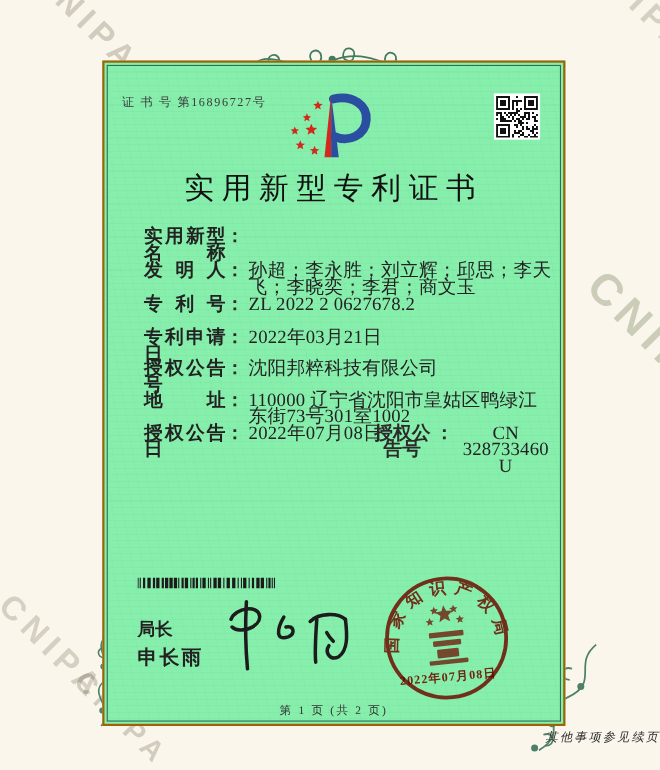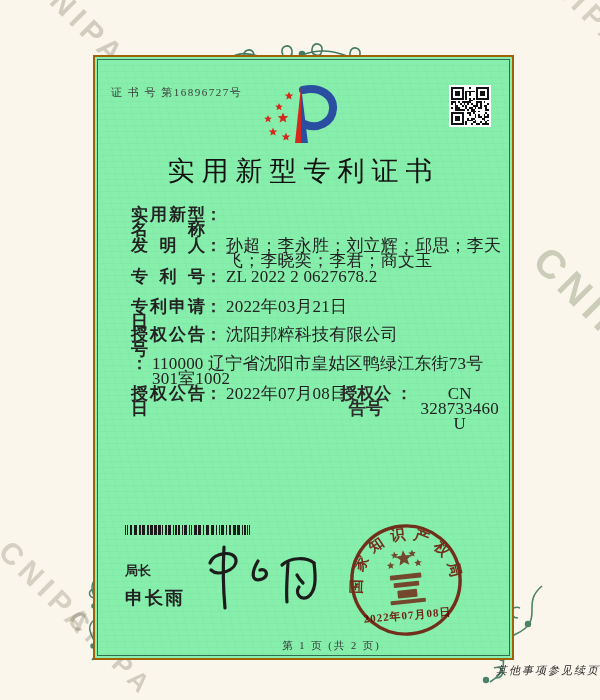--- a/index.html
+++ b/index.html
@@ -29,27 +29,27 @@
   .title{left:0;top:96px;width:100%;text-align:center;font-size:27px;font-weight:normal;letter-spacing:7px;color:#111;}
   .frow{left:36px;width:372px;display:flex;font-size:17px;line-height:15px;}
   .flabel{display:inline-block;width:74px;font-weight:600;text-align:justify;text-align-last:justify;color:#222;flex:none;}
   .fcolon{font-weight:600;flex:none;}
   .fvalue{margin-left:4px;font-weight:500;color:#222;letter-spacing:.2px;}
   .pair2{position:absolute;left:205px;top:0;display:flex;text-align:center;}
   .paras{left:26px;top:352px;width:376px;font-size:11.2px;font-style:italic;line-height:16.5px;
          color:#333;text-align:justify;letter-spacing:.3px;}
   .paras p{margin:0;text-indent:2em;}
   .barcode{left:30px;top:468px;width:128px;height:10px;}
-  .director-label{left:30px;top:505px;font-size:13px;font-weight:600;font-family:"Liberation Sans","DejaVu Sans",sans-serif;color:#222;}
+  .director-label{left:30px;top:505px;font-size:16px;font-weight:600;font-family:"Liberation Sans","DejaVu Sans",sans-serif;color:#222;}
   .director-name{left:30px;top:529px;font-size:18px;font-weight:600;font-family:"Liberation Sans","DejaVu Sans",sans-serif;color:#222;letter-spacing:2px;}
   .signature{left:95px;top:485px;width:135px;height:72px;}
   .seal{left:252px;top:464px;width:118px;height:118px;opacity:.95;mix-blend-mode:multiply;}
   .seal-date{left:250px;top:551px;width:125px;text-align:center;color:#d5281c;font-size:11px;font-weight:bold;
              letter-spacing:1px;transform:rotate(-5deg);mix-blend-mode:multiply;}
-  .page-info{left:0;top:582px;width:100%;text-align:center;font-size:10.5px;letter-spacing:2px;color:#333;padding-left:28px;}
+  .page-info{left:0;top:582px;width:100%;text-align:center;font-size:10.5px;letter-spacing:2px;color:#333;}
   .continuation{position:absolute;left:0;top:663px;width:600px;text-align:right;font-size:11px;font-style:italic;
                 letter-spacing:2px;color:#2b2b2b;}
   .ornament-top{position:absolute;left:225px;top:39px;width:155px;height:34px;}
   .flourish-bl{position:absolute;left:76px;top:576px;width:42px;height:86px;}
   .flourish-br{position:absolute;left:450px;top:584px;width:98px;height:102px;}
   svg{display:block;}
 </style>
 </head>
 <body>
 
@@ -274,20 +274,21 @@
       <span class="flabel">专利申请日</span>
         <span class="fcolon">：</span>
       <span class="fvalue">2022年03月21日</span>
     </div>
     <div class="abs frow" style="top:270px">
       <span class="flabel">授权公告号</span>
         <span class="fcolon">：</span>
       <span class="fvalue">沈阳邦粹科技有限公司</span>
     </div>
     <div class="abs frow" style="top:299px">
+      <span class="flabel">地址</span>
         <span class="fcolon">：</span>
       <span class="fvalue">110000 辽宁省沈阳市皇姑区鸭绿江东街73号301室1002</span>
     </div>
     <div class="abs frow" style="top:329px;position:absolute">
       <span class="flabel">授权公告日</span>
         <span class="fcolon">：</span>
       <span class="fvalue">2022年07月08日</span>
       <span class="pair2">
         <span style="font-weight:600">授权公告号</span>
           <span class="fcolon">：</span>

